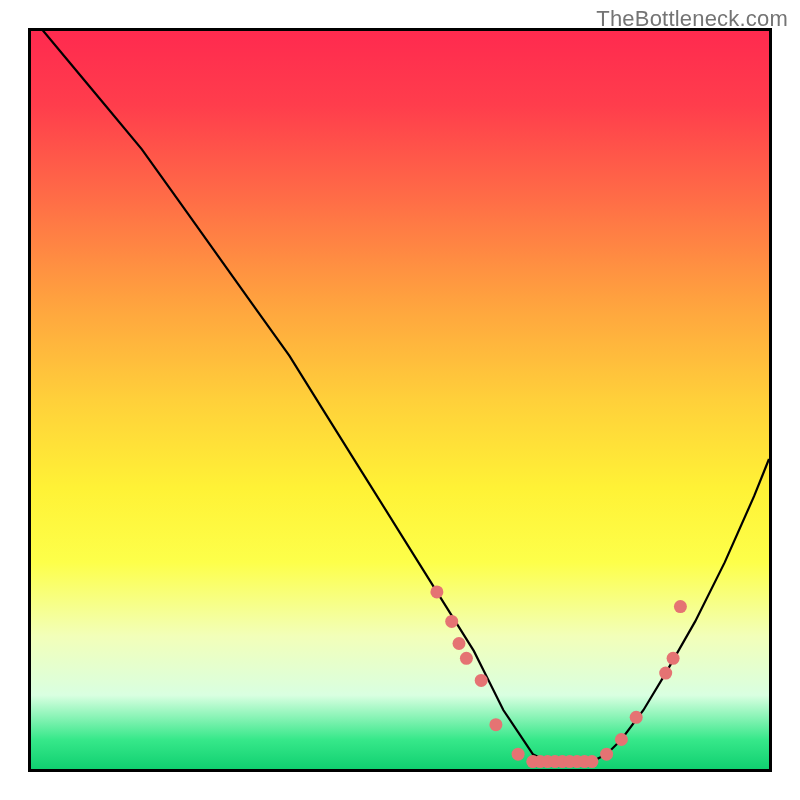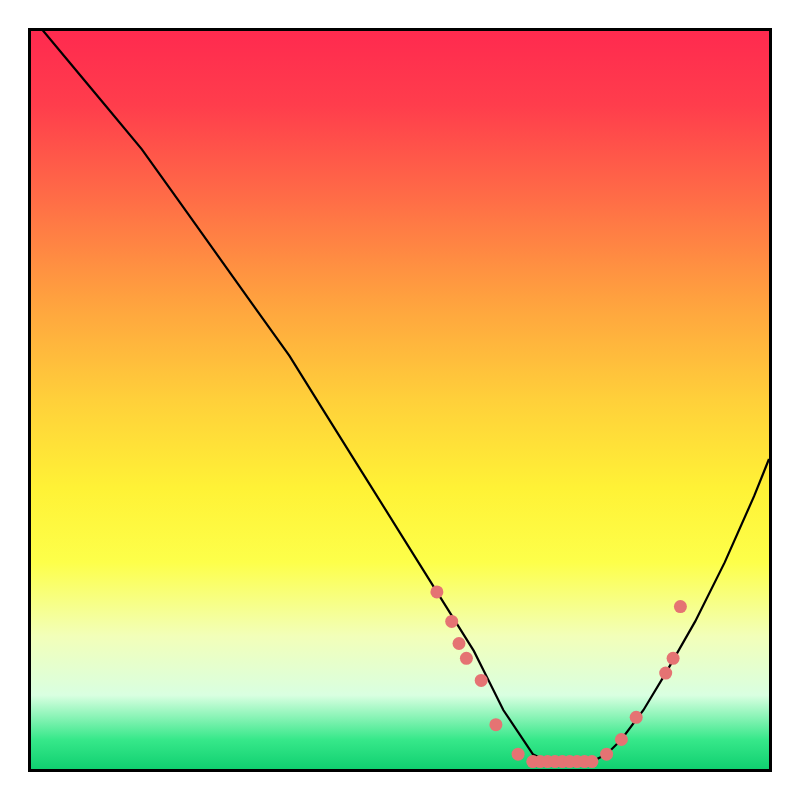--- a/index.html
+++ b/index.html
@@ -60,20 +60,21 @@
     left: 0;
     top: 0;
     width: 100%;
     height: 100%;
   }
 </style>
 </head>
 <body>
 
 <div class="frame">
+  <div class="watermark">TheBottleneck.com</div>
 
   <div class="plot-outer">
     <div class="plot-inner"></div>
     <svg class="overlay" viewBox="0 0 738 738" preserveAspectRatio="none">
       <path id="curve-path" fill="none" stroke="#000000" stroke-width="2.2" d="M0.0 -14.8 L36.9 29.5 L73.8 73.8 L110.7 118.1 L147.6 169.7 L184.5 221.4 L221.4 273.1 L258.3 324.7 L295.2 383.8 L332.1 442.8 L369.0 501.8 L405.9 560.9 L442.8 619.9 L457.6 649.4 L472.3 679.0 L487.1 701.1 L501.8 723.2 L516.6 730.6 L531.4 730.6 L546.1 730.6 L560.9 730.6 L575.6 723.2 L590.4 708.5 L612.5 679.0 L634.7 642.1 L664.2 590.4 L693.7 531.4 L723.2 464.9 L738.0 428.0"></path>
       <g id="markers">
           <circle cx="405.9" cy="560.9" r="6.5" fill="#e57373"></circle>
           <circle cx="420.7" cy="590.4" r="6.5" fill="#e57373"></circle>
           <circle cx="428.0" cy="612.5" r="6.5" fill="#e57373"></circle>
           <circle cx="435.4" cy="627.3" r="6.5" fill="#e57373"></circle>

